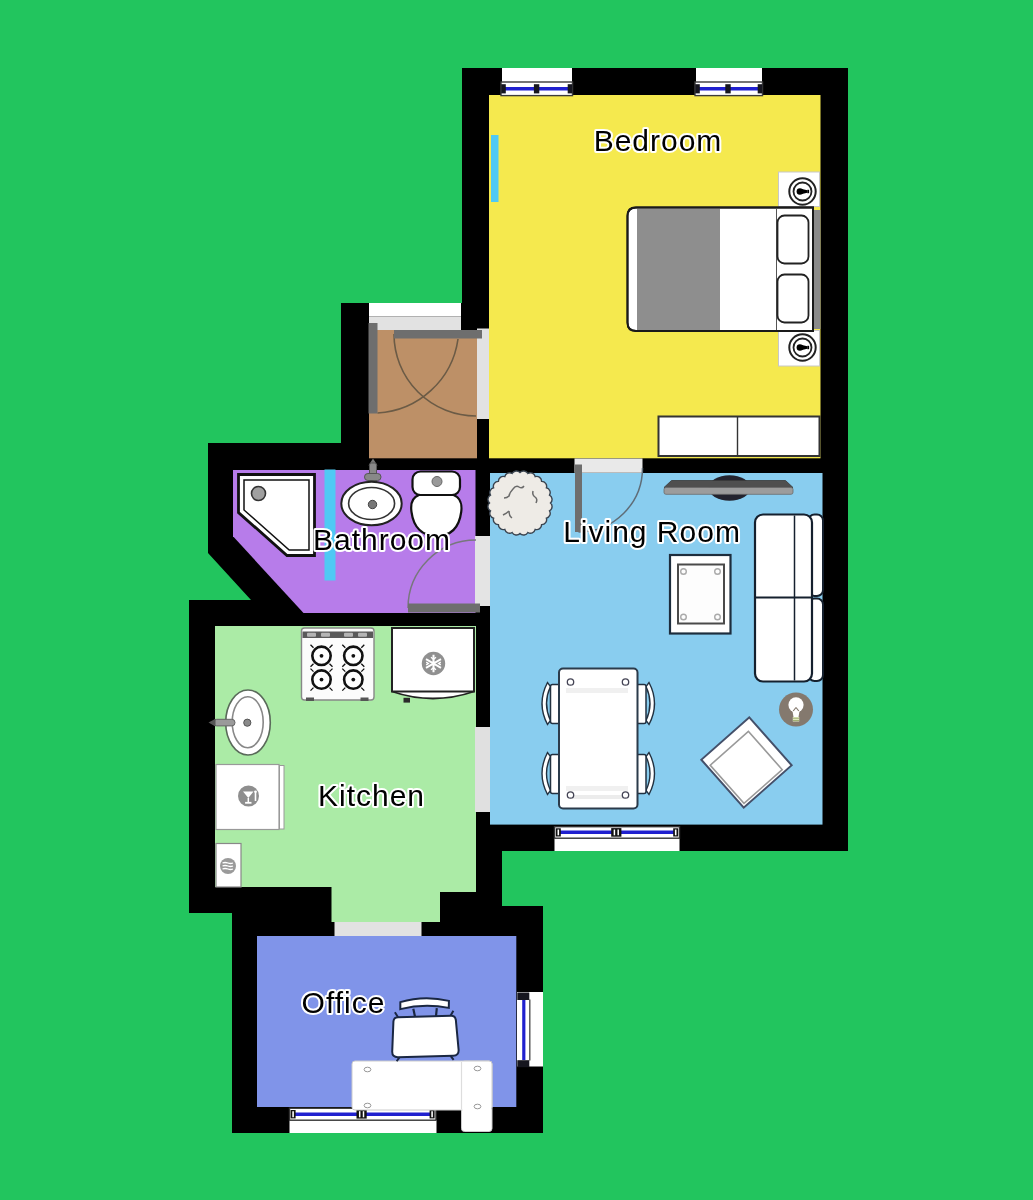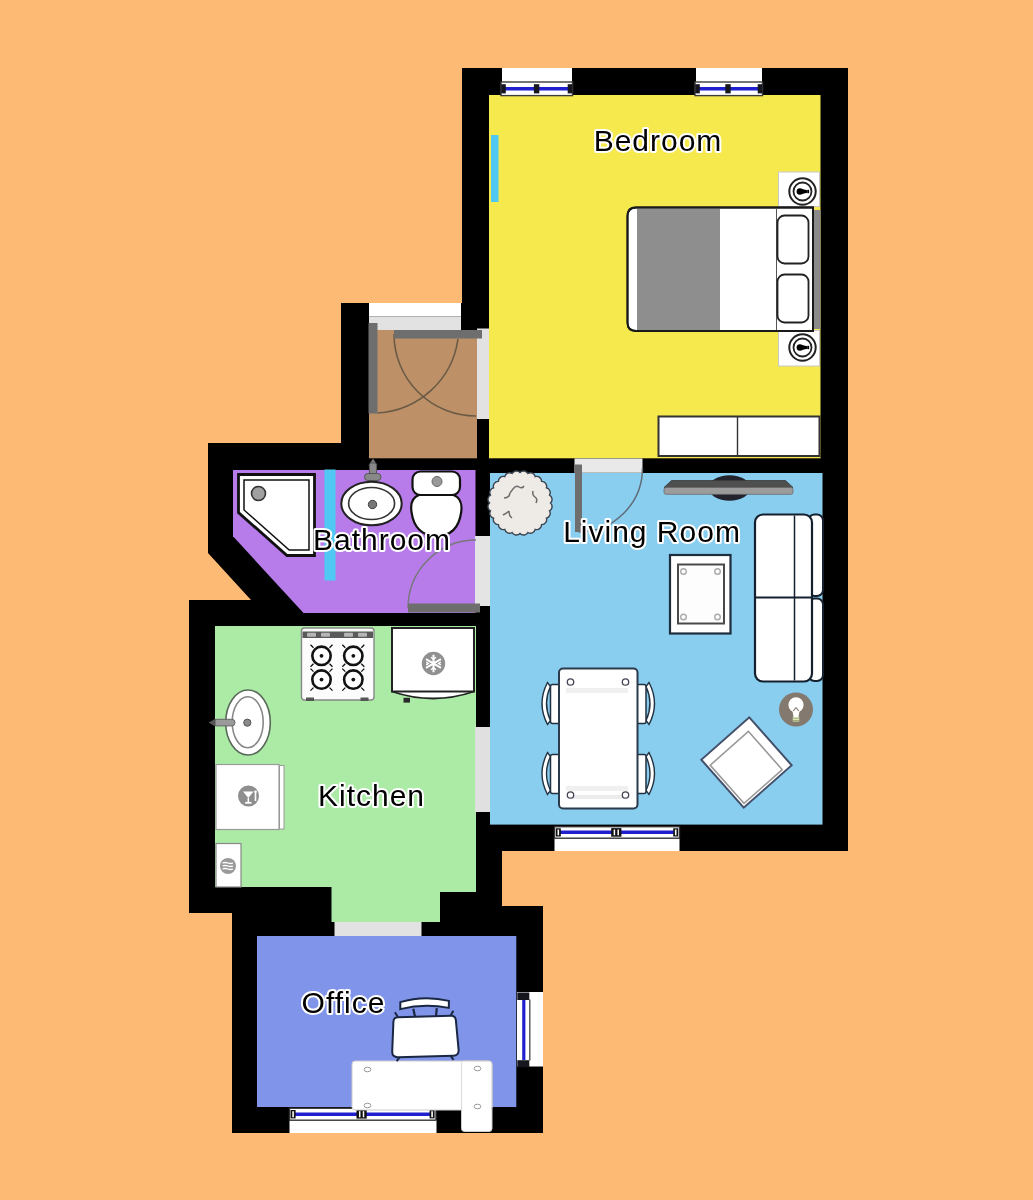--- a/index.html
+++ b/index.html
@@ -1,16 +1,16 @@
 <!DOCTYPE html>
 <html><head>
 <meta charset="utf-8">
 <style>
   html,body{margin:0;padding:0;background:#ffffff;}
-  #plan{position:relative;width:1033px;height:1200px;background:#fdba74;overflow:hidden;}
+  #plan{position:relative;width:1033px;height:1200px;background:#22c55e;overflow:hidden;}
   svg text{font-family:"Liberation Sans",sans-serif;font-size:30px;letter-spacing:1px;fill:#000;
     stroke:#fff;stroke-width:4px;paint-order:stroke;stroke-linejoin:round;}
 </style>
 </head>
 <body>
 <div id="plan">
 <svg width="1033" height="1200" viewBox="0 0 1033 1200">
 
 <polygon points="462,68 848,68 848,851 502,851 502,906 543,906 543,1133 232,1133 232,913 189,913 189,600 251,600 208,553 208,443 341,443 341,303 462,303" fill="#000000"></polygon>
 

